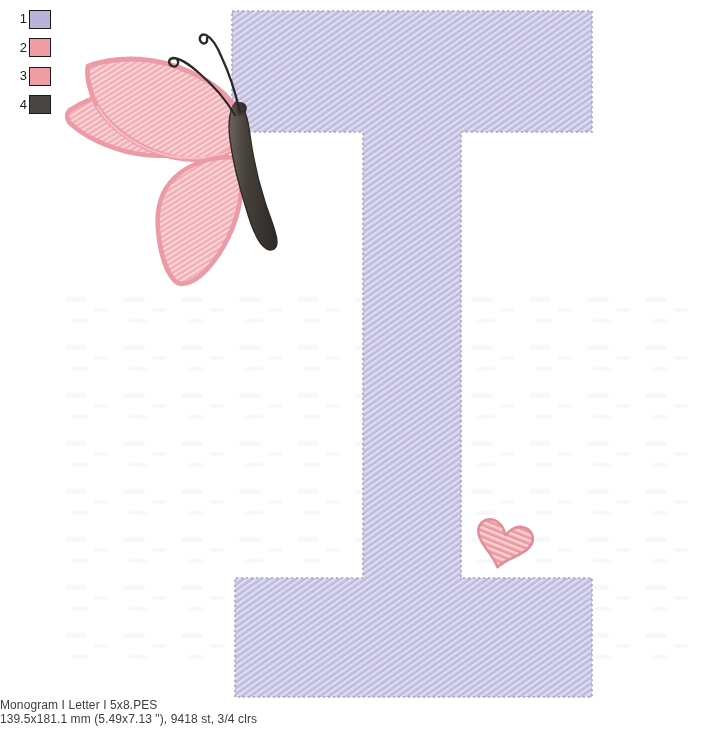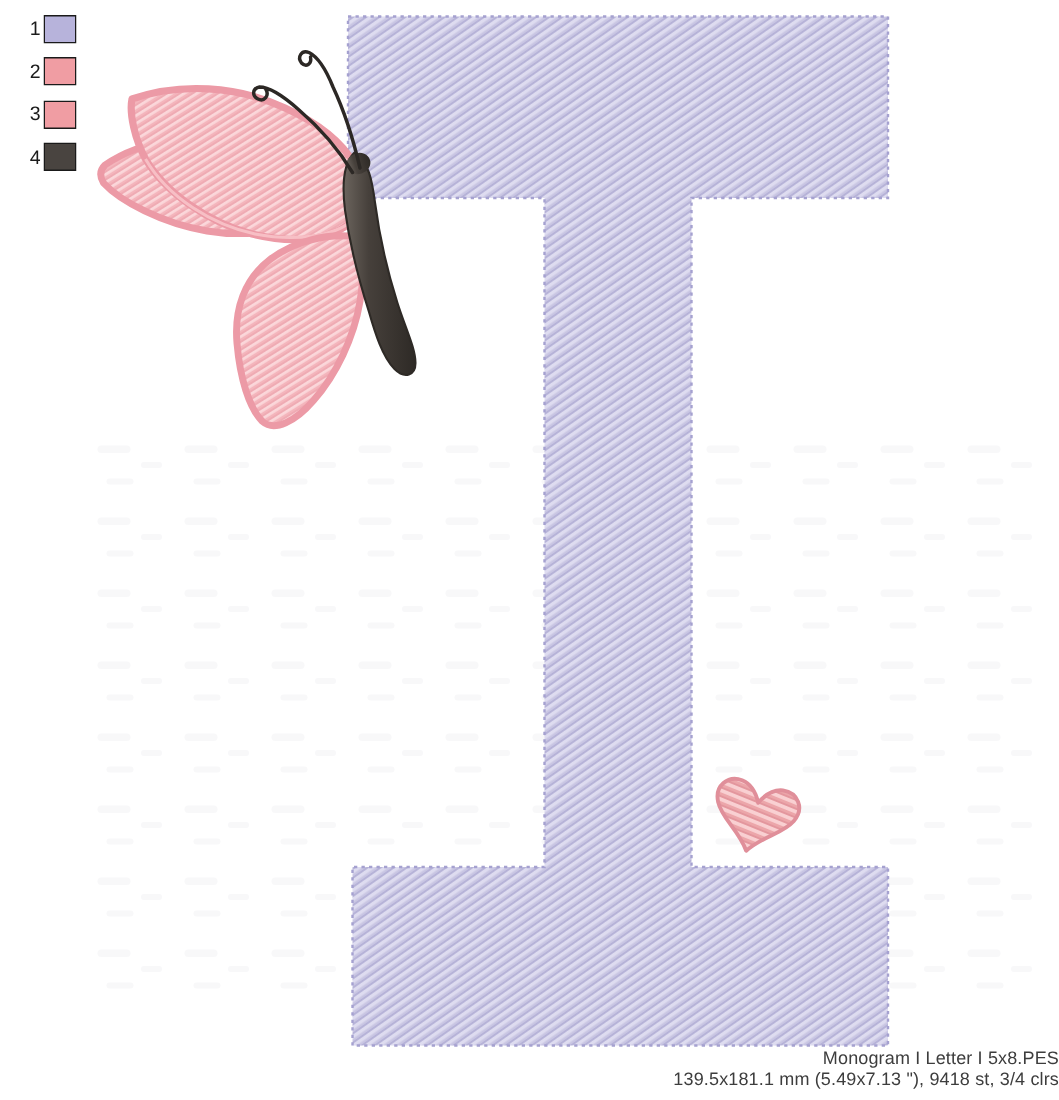--- a/index.html
+++ b/index.html
@@ -19,21 +19,21 @@
   }
   .legend-row { display: flex; align-items: center; height: 18px; }
   .legend-num {
     width: 14px; text-align: right; margin-right: 2px;
     font-size: 13px; color: #1c1c1c; line-height: 18px;
   }
   .legend-swatch { display: block; }
 
   .caption {
     position: absolute; left: 0; top: 699px; width: 706px;
-    text-align: right; color: #3d3d3d;
+    text-align: left; color: #3d3d3d;
     font-size: 12px; line-height: 13.5px;
     letter-spacing: 0.1px;
   }
 </style>
 </head>
 <body>
 
 <div class="canvas">
 
   <svg class="preview" width="706" height="733" viewBox="0 0 706 733">

